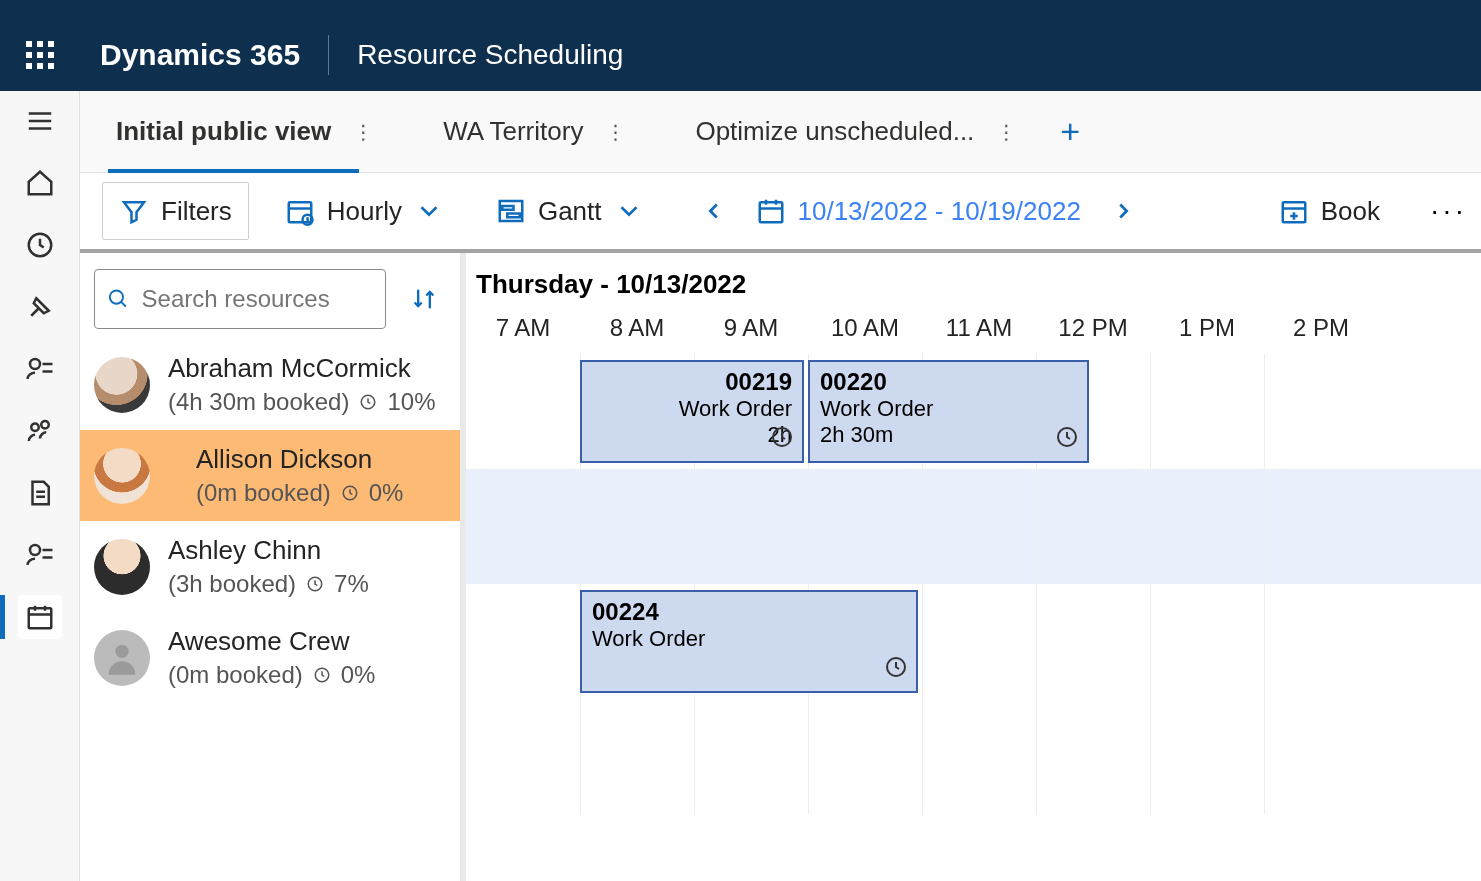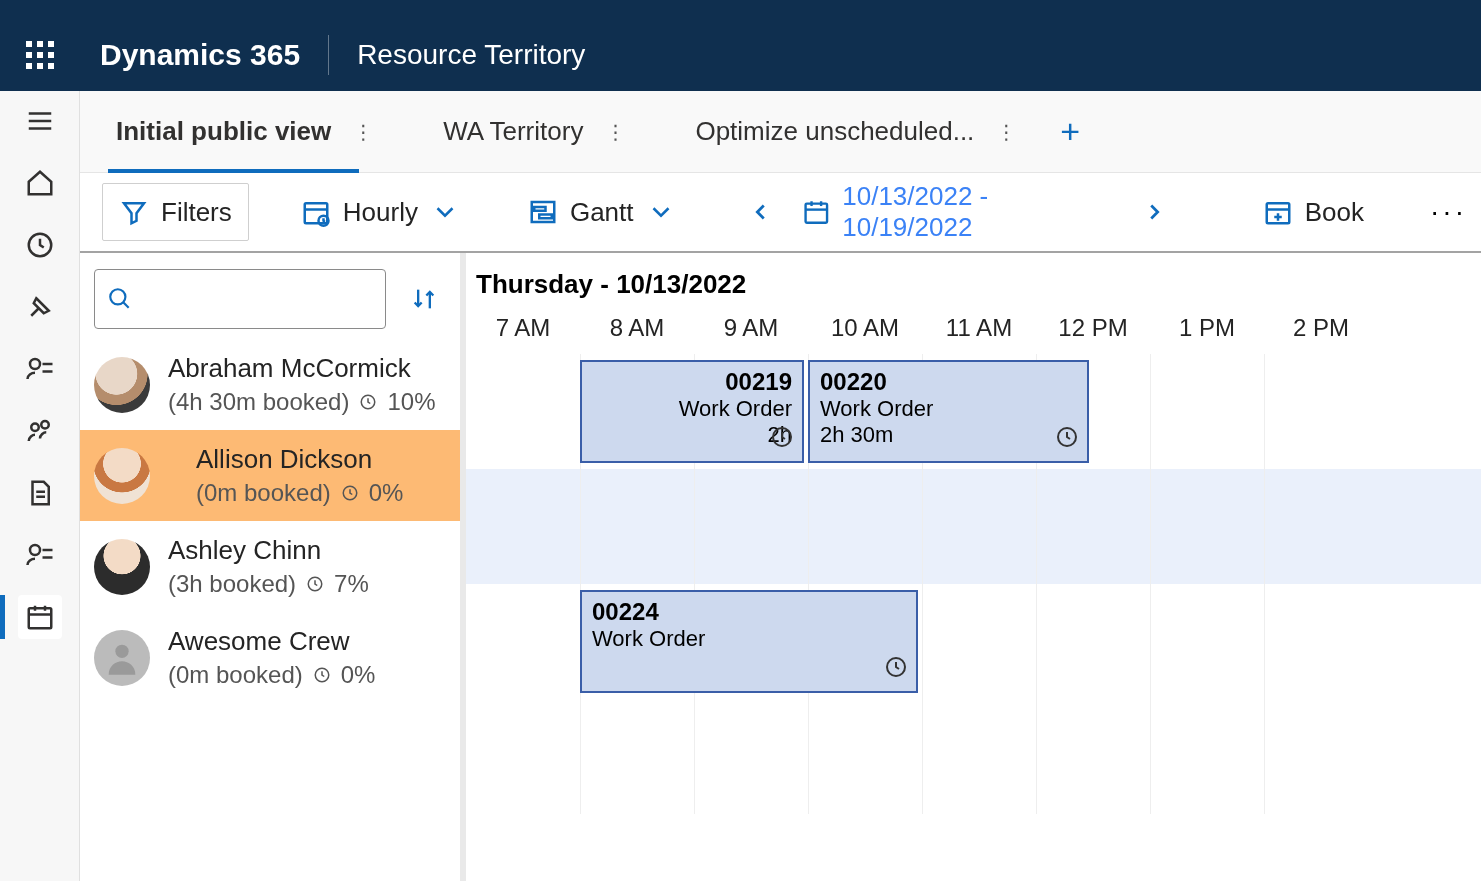--- a/index.html
+++ b/index.html
@@ -26,21 +26,21 @@
   
   .tabsrow { height: 82px; display: flex; align-items: center; padding-left: 28px; border-bottom: 1px solid #e5e5e5; gap: 8px; background:#f9f9f9; }
   .tab { display: flex; align-items: center; gap: 14px; padding: 0 8px; height: 100%; position: relative; cursor: pointer; }
   .tab-label { font-size: 26px; color: #323130; }
   .tab.active .tab-label { font-weight: 600; }
   .tab.active::after { content:""; position:absolute; left:0; right:30px; bottom:-1px; height:4px; background:#0f6cbd; }
   .tab-menu { color:#555; font-size:20px; user-select:none; padding:8px; cursor:pointer;}
   .addtab { color:#0f6cbd; font-size:34px; padding:0 20px; cursor:pointer; }
 
   
-  .toolbar { height: 80px; display: flex; align-items: center; padding-left: 22px; border-bottom: 2px solid #a3a3a3; gap: 36px;}
+  .toolbar { height: 80px; display: flex; align-items: center; padding-left: 22px; border-bottom: 4px solid #a3a3a3; gap: 20px;}
   .tool { display: flex; align-items: center; gap: 12px; height: 58px; padding: 0 16px; cursor: pointer; font-size: 26px; color: #242424; border-radius:2px;}
   .tool.outlined { border:1px solid #cfcfcf; }
   .tool svg { width: 30px; height: 30px; stroke:#0f6cbd; fill:none; stroke-width:2; }
   .chev { width:20px; height:20px; stroke:#555; stroke-width:2; fill:none; }
   .date-nav { display:flex; align-items:center; gap:20px; margin-left: 12px;}
   .date-range { font-size: 26px; color:#3b82f6; }
   .navbtn { display:flex; align-items:center; justify-content:center; width:44px; height:44px; cursor:pointer; }
   .navbtn svg { width:22px; height:22px; stroke:#0f6cbd; stroke-width:3; fill:none; }
   .spacer-flex { flex: 1; }
   .more { font-size:28px; letter-spacing:3px; cursor:pointer; padding:0 14px;}
@@ -97,21 +97,21 @@
       <span></span>
       <span></span>
       <span></span>
       <span></span>
       <span></span>
       <span></span>
       <span></span>
   </div>
   <div class="app-title">Dynamics 365</div>
   <div class="vsep"></div>
-  <div class="page-name">Resource Territory</div>
+  <div class="page-name">Resource Scheduling</div>
 </div>
 
 <div class="leftrail">
   <div class="burger">
     <svg viewBox="0 0 24 24">
         <line x1="3" y1="6" x2="21" y2="6"></line>
         <line x1="3" y1="12" x2="21" y2="12"></line>
         <line x1="3" y1="18" x2="21" y2="18"></line>
       </svg>
   </div>
@@ -259,20 +259,21 @@
 
   <div class="board">
 
     <div class="rescol">
       <div class="searchrow">
         <div class="searchbox">
           <svg viewBox="0 0 24 24">
               <circle cx="10" cy="10" r="7"></circle>
               <line x1="20" y1="20" x2="15" y2="15"></line>
             </svg>
+          <input placeholder="Search resources" style="">
         </div>
         <div class="sortbtn">
           <svg viewBox="0 0 24 24">
               <path d="M7 4v14"></path>
               <polyline points="4 15 7 18 10 15"></polyline>
               <path d="M17 20V6"></path>
               <polyline points="14 9 17 6 20 9"></polyline>
             </svg>
         </div>
       </div>

